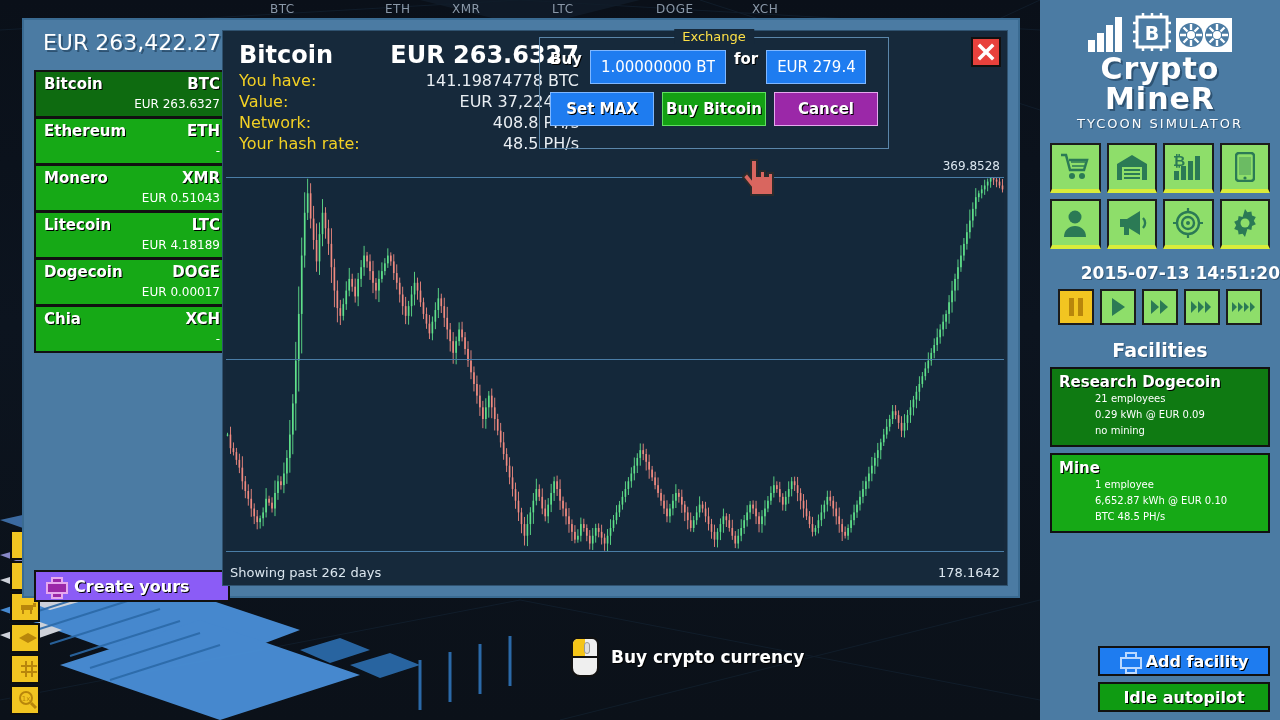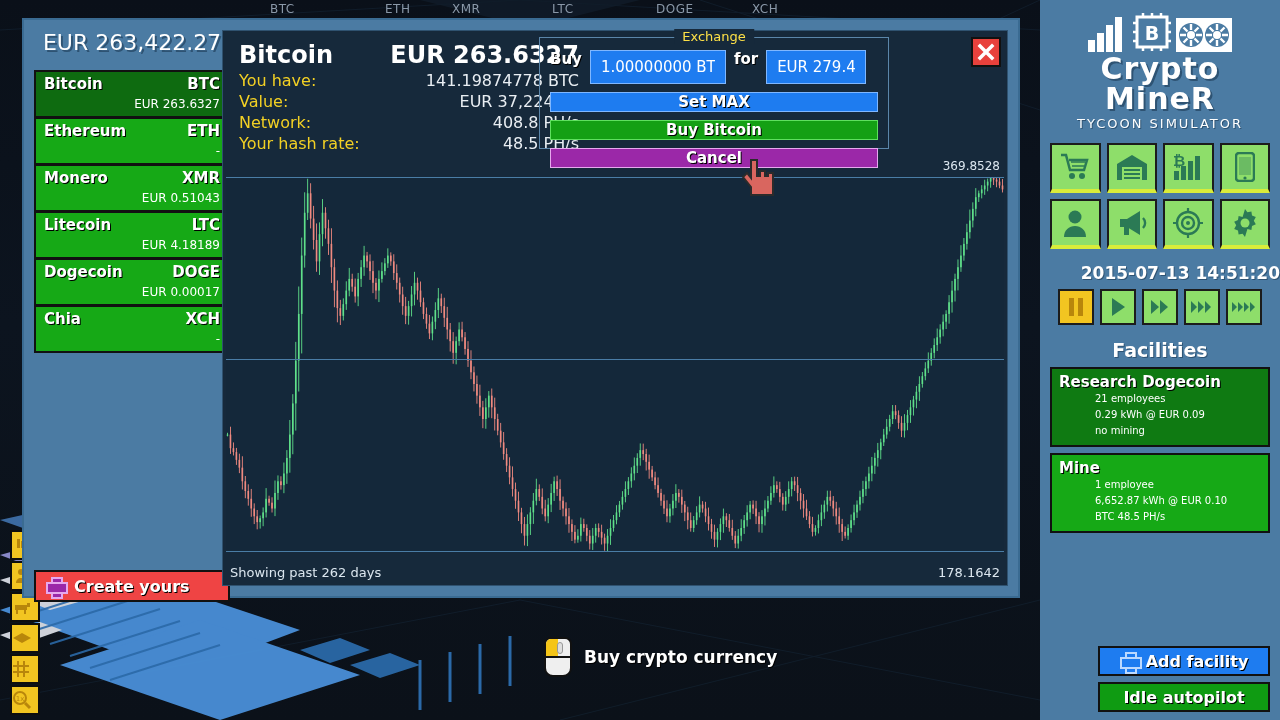--- a/index.html
+++ b/index.html
@@ -24,27 +24,27 @@
   .bg-ticker span { position: absolute; top: 2px; }
   .bg-iso {
     position:absolute; left:0; bottom:0; width:560px; height:260px;
   }
 
   
   .toolbar-left { position: absolute; left: 10px; top: 530px; width: 30px; }
   .tool-btn {
     width: 30px; height: 30px; margin-bottom: 1px;
     background: #f2c521; border: 2px solid #0e0e0e;
-    display: flex; align-items: center; justify-content: flex-start;
+    display: flex; align-items: center; justify-content: flex-end;
     color: #b8860b;
   }
 
   
   .hint {
-    position: absolute; left: 544px; top: 637px;
+    position: absolute; left: 571px; top: 637px;
     display: flex; align-items: center; gap: 12px;
   }
   .mouse-icon {
     width: 28px; height: 40px; border-radius: 7px 7px 9px 9px;
     background: #efefef; border: 2px solid #111; position: relative; overflow:hidden;
   }
   .mouse-icon .lbtn { position:absolute; left:0; top:0; width:12px; height:17px; background:#f5c518; }
   .mouse-icon .wheel { position:absolute; left:11px; top:3px; width:6px; height:12px; background:#dfdfdf; border-radius:3px; border:1px solid #999;}
   .mouse-icon .split { position:absolute; left:0; top:17px; width:100%; height:2px; background:#111; }
   .hint-label { color: #fff; font-size: 17px; font-weight: bold; text-shadow: 1px 1px 0 #000; }
@@ -135,21 +135,21 @@
     border: 2px solid #111; padding: 3px 8px 2px; margin-bottom: -1px;
     color:#fff; height: 48px;
   }
   .coin-item.selected { background: #0e6b10; }
   .coin-item.normal { background: #16a916; }
   .coin-top { display:flex; justify-content:space-between; font-size:15px; font-weight:bold; text-shadow:1px 1px 0 #000;}
   .coin-price { text-align:right; font-size:12px; margin-top:4px; }
 
   .create-yours {
     position:absolute; left:10px; top:550px; width:196px; height:32px;
-    background:#ef4444; border:2px solid #111;
+    background:#8b5cf6; border:2px solid #111;
     display:flex; align-items:center; gap:10px; padding-left:10px;
     color:#fff; font-size:16px; font-weight:bold; text-shadow:1px 1px 0 #000;
   }
   .cross-icon { width:18px; height:18px; position:relative; }
   .cross-icon::before, .cross-icon::after {
     content:''; position:absolute; background:#9b28a8; border:2px solid #e6a8ee;
   }
   .cross-icon::before { left:5px; top:0; width:8px; height:18px; }
   .cross-icon::after { left:0; top:5px; width:18px; height:8px; }
 
@@ -178,21 +178,21 @@
   }
   .ex-row1 { display:flex; align-items:flex-start; gap:8px; padding:12px 10px 0 10px; }
   .ex-label { color:#fff; font-size:15px; font-weight:bold; text-shadow:1px 1px 0 #000; }
   .ex-input {
     background:#1e7cf0; border:1px solid #7fb7ff; color:#fff;
     font-size:15px; height:34px; padding:0 10px; text-align:center;
     font-family:"DejaVu Sans", sans-serif;
   }
   .ex-input.amount { width:136px; }
   .ex-input.cost { width:100px; }
-  .ex-row2 { display:flex; gap:8px; padding:8px 10px 0 10px;flex-direction:column; }
+  .ex-row2 { display:flex; gap:8px; padding:8px 10px 0 10px; }
   .ex-btn {
     height:34px; border:1px solid #111; color:#fff; font-size:15px; font-weight:bold;
     text-shadow:1px 1px 0 #000; display:flex; align-items:center; justify-content:center;
     flex:1; cursor:pointer;
   }
   .ex-btn.blue { background:#1e7cf0; border-color:#7fb7ff; }
   .ex-btn.green { background:#14a014; border-color:#5fe05f; }
   .ex-btn.purple { background:#9b28a8; border-color:#e6a8ee; }
 
   .close-btn {

